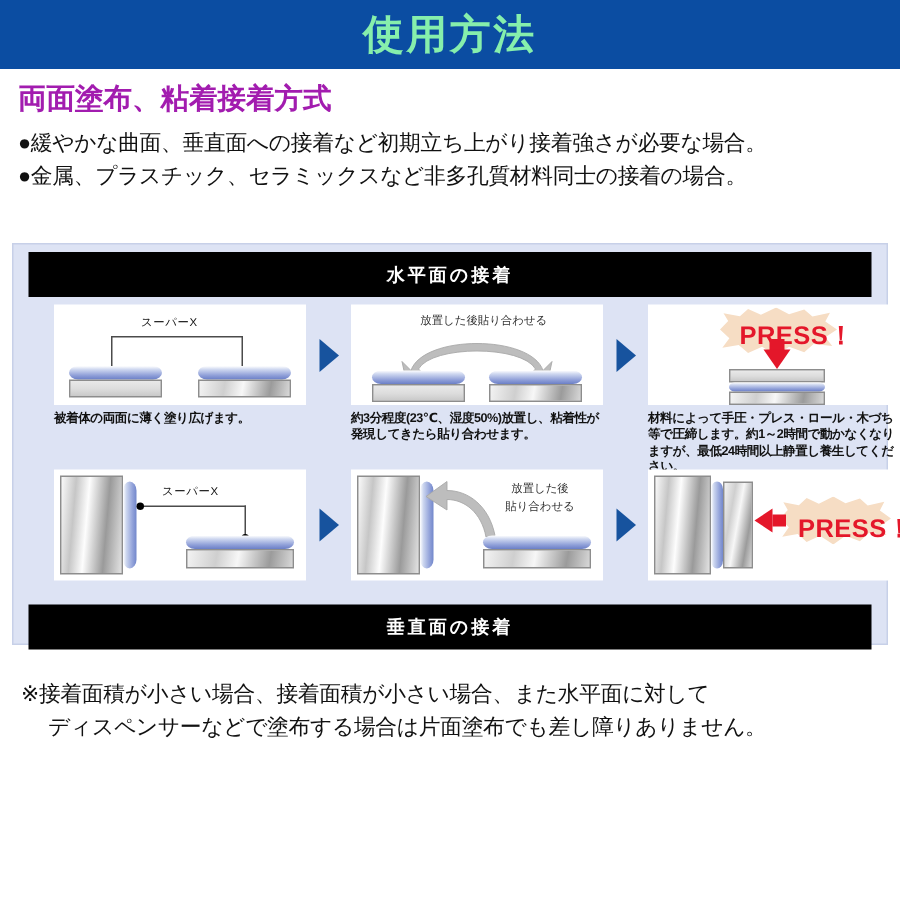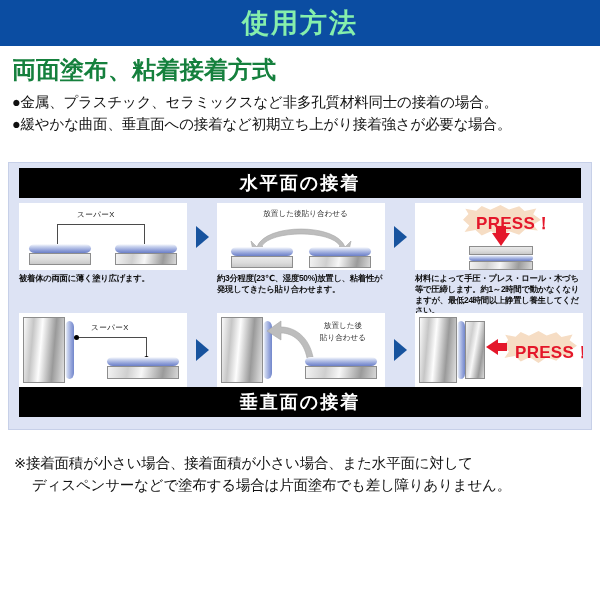--- a/index.html
+++ b/index.html
@@ -40,22 +40,22 @@
     line-height: 1;
   }
 
   
   .intro {
     position: absolute;
     left: 12px; top: 56px;
     width: 578px;
   }
   .intro-heading {
-    color: #15803d;
-    font-size: 24px;
+    color: #a21caf;
+    font-size: 19px;
     font-weight: bold;
     letter-spacing: 0px;
     margin: 0 0 7px 0;
     line-height: 1.2;
   }
   .intro-line {
     font-size: 14.5px;
     line-height: 1.5;
     color: #111;
     white-space: nowrap;
@@ -76,33 +76,33 @@
   .band-title {
     position: absolute;
     left: 10px;
     width: 562px;
     height: 30px;
     background: #000000;
     color: #ffffff;
     display: flex;
     align-items: center;
     justify-content: center;
-    font-size: 18px;
+    font-size: 12px;
     font-weight: bold;
     letter-spacing: 2px;
     box-sizing: border-box;
     text-align: right;
   }
   .band-h { top: 5px; }
-  .band-v { top: 224px; }
+  .band-v { top: 240px; }
 
   
   .steprow {
     position: absolute;
-    left: 10px;
+    left: 27px;
     width: 564px;
     display: flex;
     align-items: flex-start;
     gap: 0px;
   }
   .row-h { top: 40px; }
   .row-v { top: 150px; }
 
   .step {
     position: relative;
@@ -252,22 +252,22 @@
 <body>
 
 <div class="page">
 
   <div class="header-band">
     <div class="header-title">使用方法</div>
   </div>
 
   <div class="intro">
     <div class="intro-heading">両面塗布、粘着接着方式</div>
+    <div class="intro-line">●緩やかな曲面、垂直面への接着など初期立ち上がり接着強さが必要な場合。</div>
     <div class="intro-line">●金属、プラスチック、セラミックスなど非多孔質材料同士の接着の場合。</div>
-    <div class="intro-line">●緩やかな曲面、垂直面への接着など初期立ち上がり接着強さが必要な場合。</div>
   </div>
 
   <div class="diagram">
 
     <div class="band-title band-h">水平面の接着</div>
 
     <div class="steprow row-h">
 
       <div class="step">
         <div class="step-art">

